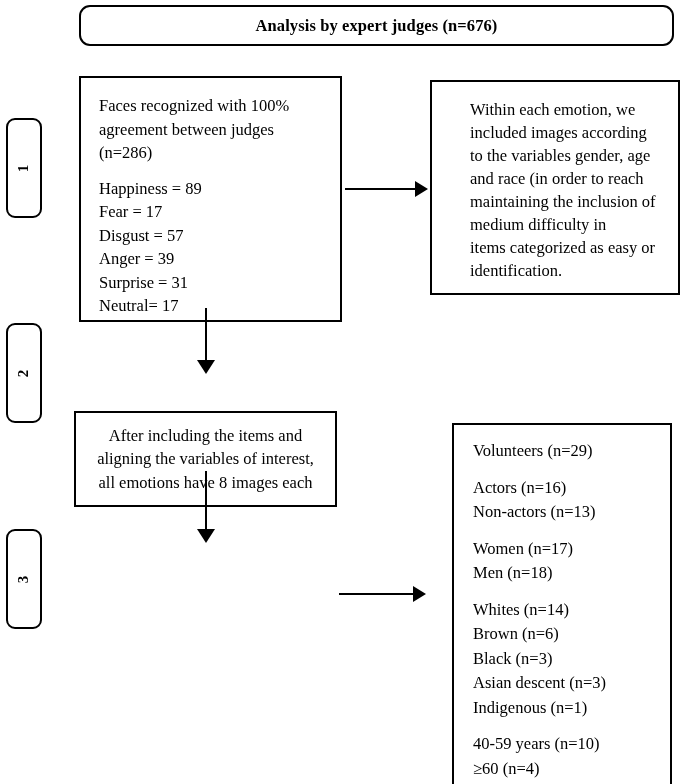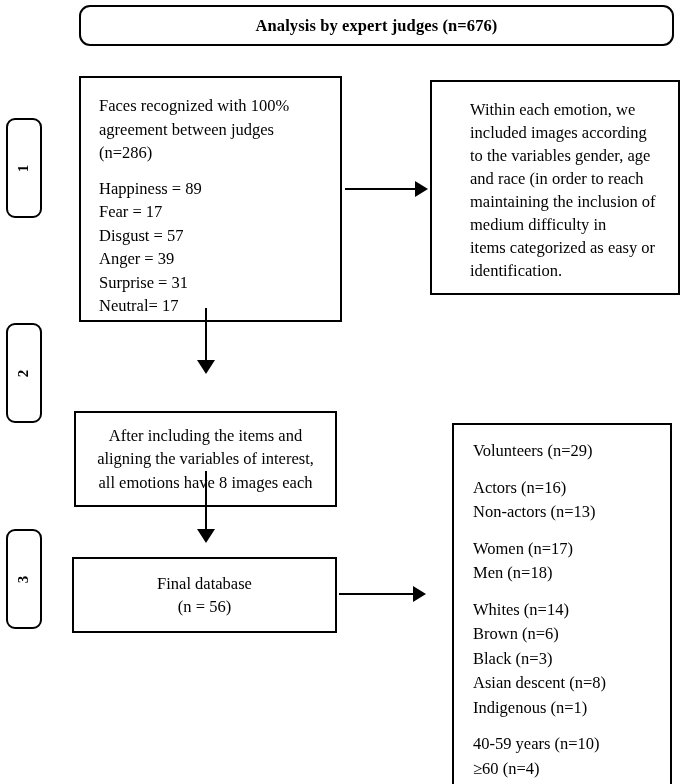--- a/index.html
+++ b/index.html
@@ -213,40 +213,34 @@
     </div>
 
   <div class="box centered" id="box-aligning">
     <div>
         <div class="line">After including the items and</div>
         <div class="line">aligning the variables of interest,</div>
         <div class="line">all emotions have 8 images each</div>
       </div>
   </div>
 
-  <div class="box centered" id="box-final">
-    <div>
-        <div class="line">Final database</div>
-        <div class="line">(n = 56)</div>
-      </div>
-  </div>
 
   <div class="box" id="box-demographics">
       <div class="line">Volunteers (n=29)</div>
       <div class="line spacer">&nbsp;</div>
       <div class="line">Actors (n=16)</div>
       <div class="line">Non-actors (n=13)</div>
       <div class="line spacer">&nbsp;</div>
       <div class="line">Women (n=17)</div>
       <div class="line">Men (n=18)</div>
       <div class="line spacer">&nbsp;</div>
       <div class="line">Whites (n=14)</div>
       <div class="line">Brown (n=6)</div>
       <div class="line">Black (n=3)</div>
-      <div class="line">Asian descent (n=8)</div>
+      <div class="line">Asian descent (n=3)</div>
       <div class="line">Indigenous (n=1)</div>
       <div class="line spacer">&nbsp;</div>
       <div class="line">40-59 years (n=10)</div>
       <div class="line">≥60 (n=4)</div>
     </div>
 
   <div class="conn h-line" id="conn1-line"></div>
   <div class="arrow-right" id="conn1-arrow"></div>
 
   <div class="conn v-line" id="conn2-line"></div>

